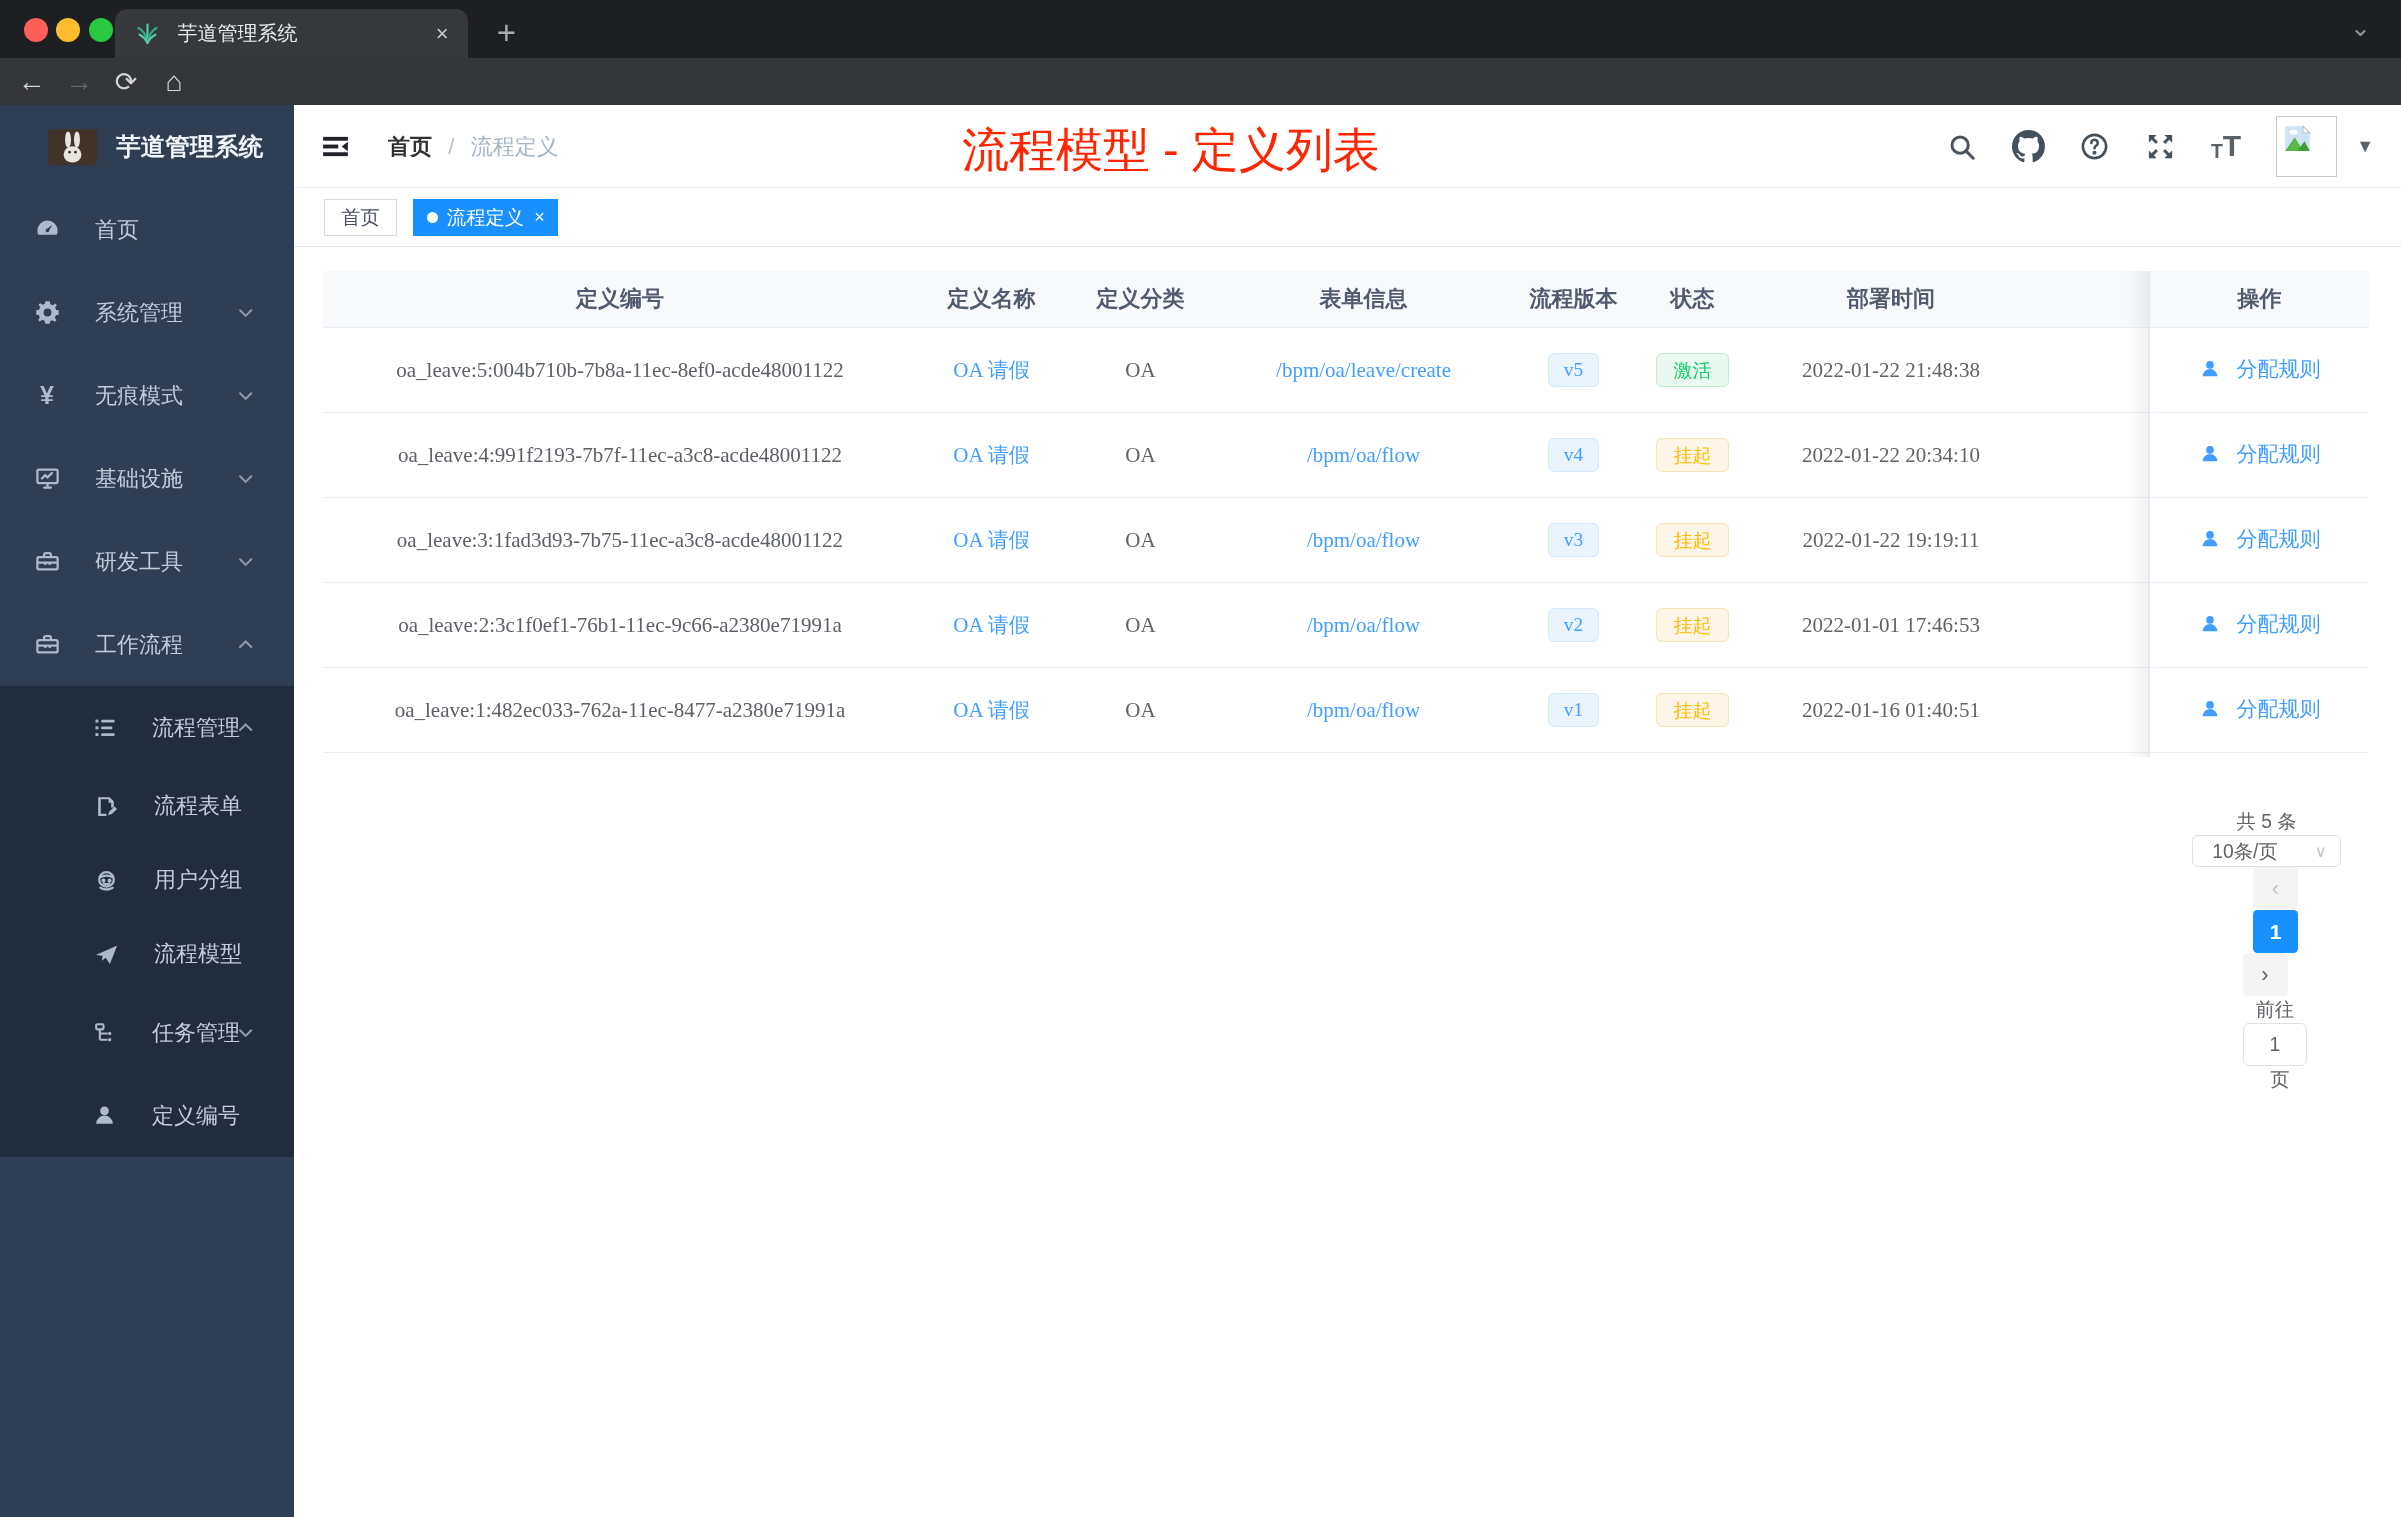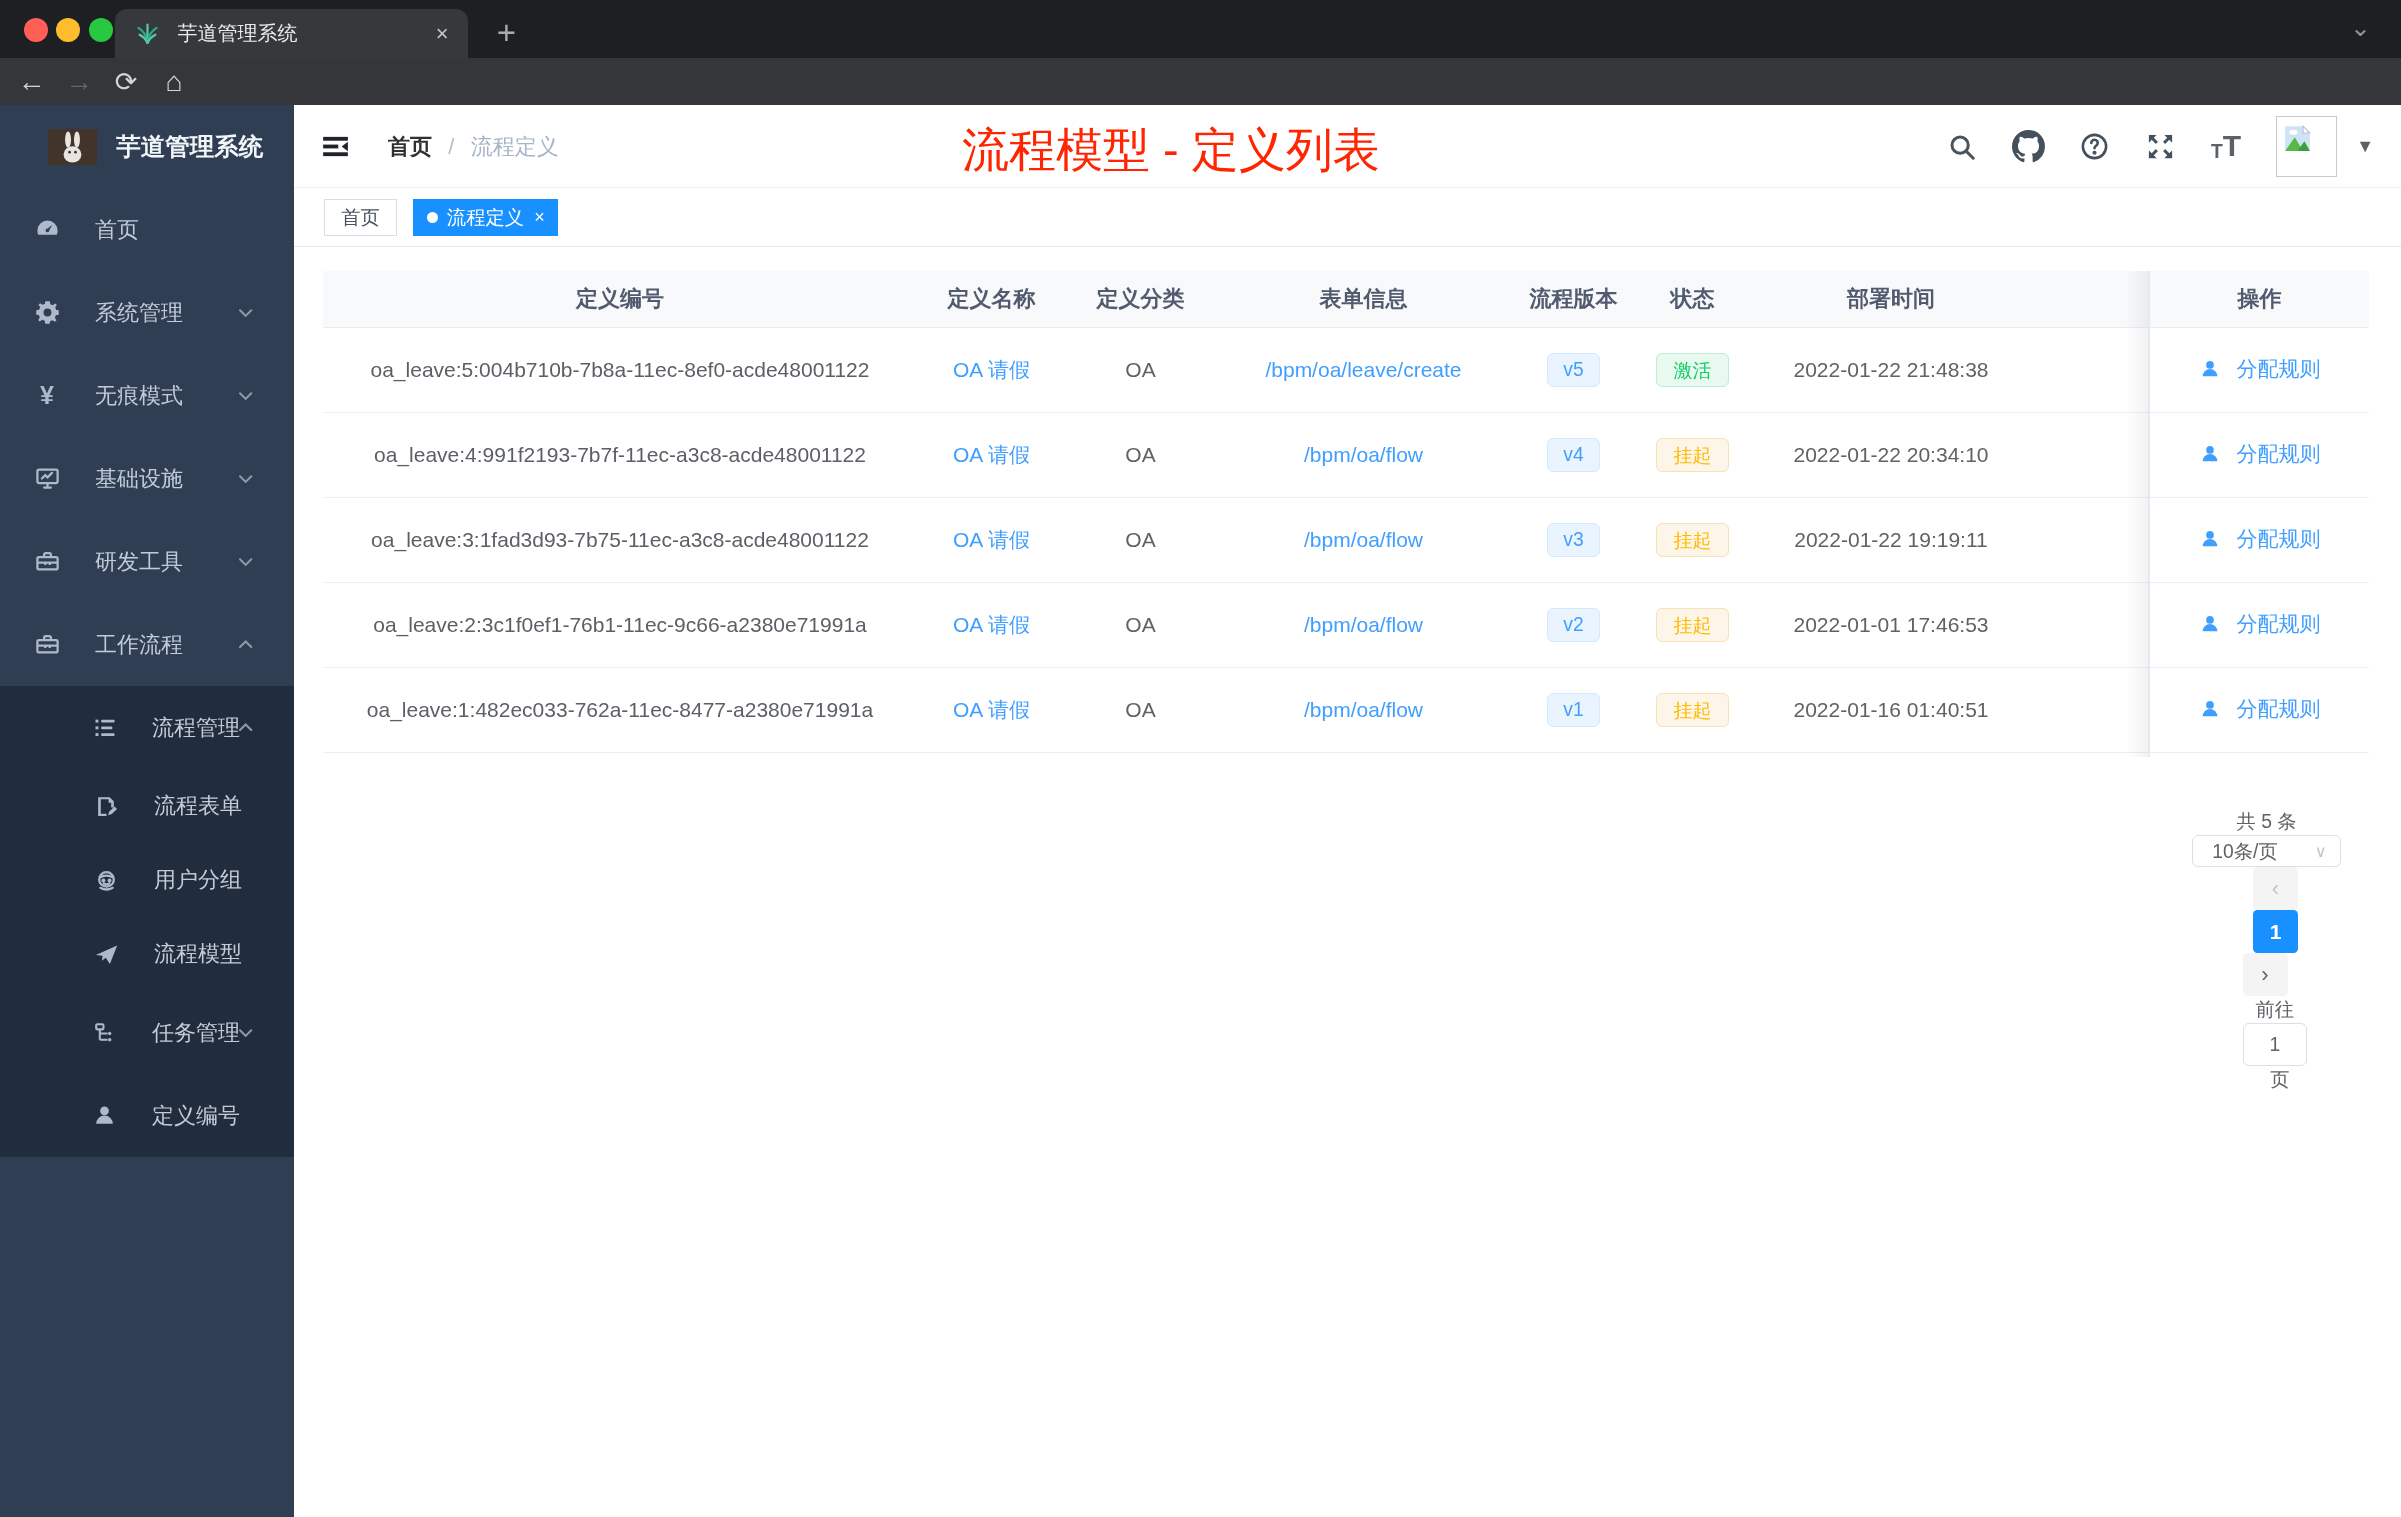--- a/index.html
+++ b/index.html
@@ -73,21 +73,21 @@
   .tag.plain { border:1.5px solid #d8dce5; background:#fff; color:#495060; padding:0 16.3px; }
   .tag.active { background:#1890ff; color:#fff; padding:0 13.4px; }
   .tag-dot { width:11px; height:11px; border-radius:50%; background:#ffffff; margin-right:9px; }
   .tag-close { margin-left:10.4px; font-size:18px; color:#ffffff; }
   
   .dtable { position:absolute; left:323px; top:271px; width:2046px; }
   .thead, .trow { display:grid; grid-template-columns:594px 149px 149px 297px 123px 115px 282px 117px 221px; align-items:center; }
   .thead { height:57px; background:#f8f9fb; border-bottom:1.5px solid #e9edf3; }
   .th { text-align:center; font-size:22px; font-weight:600; color:#515a6e; }
   .trow { height:85px; border-bottom:1.5px solid #ebeef5; background:#fff; }
-  .td { text-align:center; font-size:21px; color:#606266; }
+  .td { text-align:center; font-size:21px; color:#606266;font-family:Liberation Serif, serif; }
   .td.id { color:#5c6066; }
   .link { color:#409eff; cursor:pointer; }
   .badge-version { display:inline-block; font-size:19.3px; color:#409eff; background:#e9f4ff; border:1.5px solid #d3e9ff; border-radius:6px; padding:6.7px 15px; line-height:1; }
   .badge-status { display:inline-block; font-size:19px; border-radius:6px; padding:6.7px 16.3px; line-height:1; }
   .badge-status.active { color:#13ce66; background:#e8faf0; border:1.5px solid #bdedd2; }
   .badge-status.suspended { color:#ffba00; background:#fdf6e8; border:1.5px solid #f6e3b4; }
   .action-link { display:inline-flex; align-items:center; gap:16px; color:#409eff; font-size:21px; }
   .col-divider { position:absolute; left:2148px; top:271px; width:1.5px; height:486px; background:#e4e9f0; }
   .divider-shadow { position:absolute; left:2126px; top:271px; width:22px; height:486px; background:linear-gradient(to right, rgba(31,41,61,0), rgba(31,41,61,0.06)); }
   

